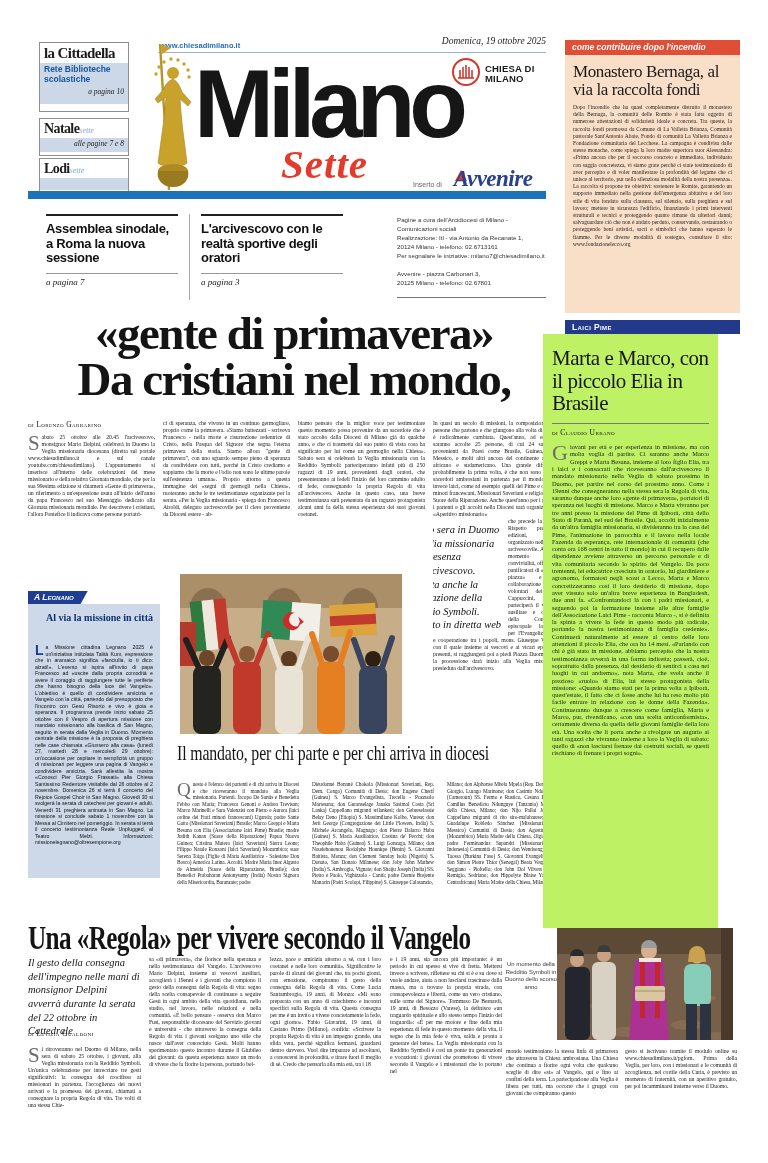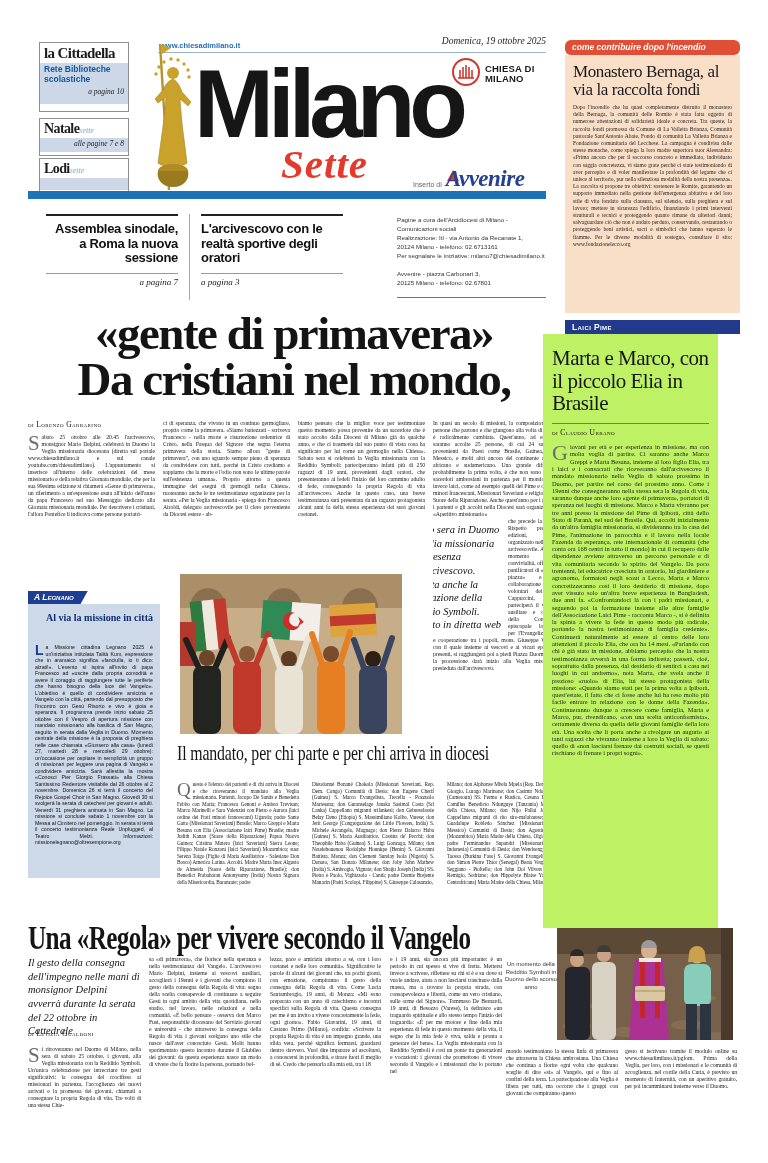--- a/index.html
+++ b/index.html
@@ -22,31 +22,31 @@
   .bsub { color:#14569e; font-family:"Liberation Sans",sans-serif; font-weight:bold; font-size:8.5px; line-height:1.12; }
   .bpage { font-style:italic; font-size:7.5px; text-align:right; margin-top:3px; }
 
   .mast-title { left:194px; top:56px; font-family:"Liberation Sans",sans-serif; font-weight:bold;
                 font-size:96px; line-height:1; letter-spacing:-6px; color:#161616; }
   .mast-sub { left:281px; top:140px; font-style:italic; font-weight:bold; font-size:41px; color:#e5392c; letter-spacing:1px; }
 
   .logo { left:451px; top:57px; display:flex; align-items:center; gap:4px; }
   .logo-txt { font-family:"Liberation Sans",sans-serif; font-weight:bold; font-size:9.5px; line-height:1.08; color:#1c1c1c; letter-spacing:0.2px; }
 
-  .inserto { left:413px; top:166px; display:flex; align-items:flex-end; gap:4px; }
+  .inserto { left:413px; top:166px; display:flex; align-items:flex-end; gap:12px; }
   .inserto-label { font-family:"Liberation Sans",sans-serif; font-size:7px; color:#666; padding-bottom:4px; }
   .avvenire { position:relative; font-style:italic; font-weight:bold; font-size:23px; color:#274090; letter-spacing:-0.5px; }
   .amark { position:absolute; left:1px; top:4px; width:0; height:0;
            border-left:6px solid transparent; border-right:6px solid transparent; border-bottom:11px solid #d8402e; }
   .avv-text { position:relative; z-index:1; }
   .bluebar { left:28px; top:191px; width:518px; height:8px; background:#1c73b7; }
 
   
   .tz { top:214px; border-top:2px solid #222; padding-top:6px; }
-  .tz1 { left:46px; width:132px;text-align:right; }
+  .tz1 { left:46px; width:132px; }
   .tz2 { left:201px; width:142px; }
   .ttl { font-family:"Liberation Sans",sans-serif; font-weight:bold; font-size:13px; line-height:1.12; letter-spacing:-0.3px; color:#111; }
   .trule { height:1px; background:#999; margin:7px 0 3px; }
   .tpage { font-style:italic; font-size:9px; }
   .tdiv { left:189px; top:214px; width:1px; height:86px; background:#aaa; }
   .credits { left:397px; width:152px; font-family:"Liberation Sans",sans-serif; font-size:6.2px; line-height:1.45;
              color:#333; white-space:pre-line; }
   .crule { left:397px; top:297px; width:149px; height:1px; background:#777; }
 
   
@@ -93,21 +93,21 @@
   .rc4 { left:390px; top:956px; width:112px; height:207px; }
   .rcap { left:504px; top:961px; width:54px; font-family:"Liberation Sans",sans-serif; font-size:5.9px;
           line-height:1.3; color:#3a3a3a; text-align:center; }
   .photo-veglia { left:557px; top:928px; width:176px; height:112px; }
   .rc5 { left:506px; top:1048px; width:112px; height:115px; }
   .rc6 { left:625px; top:1048px; width:112px; height:95px; }
 
   
   .redkick { left:565px; top:40px; width:175px; height:15px; background:#e14e36; color:#fff;
              font-family:"Liberation Sans",sans-serif; font-style:italic; font-weight:bold; font-size:8.5px;
-             line-height:15px; padding-left:7px;border-radius:6px; }
+             line-height:15px; padding-left:7px; }
   .peach { left:565px; top:55px; width:175px; height:258px; background:#fadfc8; padding:8px 8px; }
   .ptitle { font-size:17px; line-height:1.06; letter-spacing:-0.4px; color:#191919; margin-bottom:5px; }
   .pbody { font-size:5.5px; line-height:7.2px; height:192px; }
   .laicibar { left:565px; top:320px; width:175px; height:14px; background:#233a8c; color:#fff;
               font-family:"Liberation Sans",sans-serif; font-weight:bold; font-variant:small-caps; font-size:8.5px;
               line-height:14px; padding-left:7px; letter-spacing:0.4px; }
   .marta { left:543px; top:334px; width:175px; height:594px; background:#bef264; padding:9px 9px; }
   .mtitle { font-size:21px; line-height:1.08; letter-spacing:-0.5px; color:#15151a; margin:4px 0 8px; }
   .mrule { height:1px; background:#777; margin:2px 0 4px; }
   .mbody { font-size:6.4px; line-height:7.3px; height:452px; margin-top:6px; }

